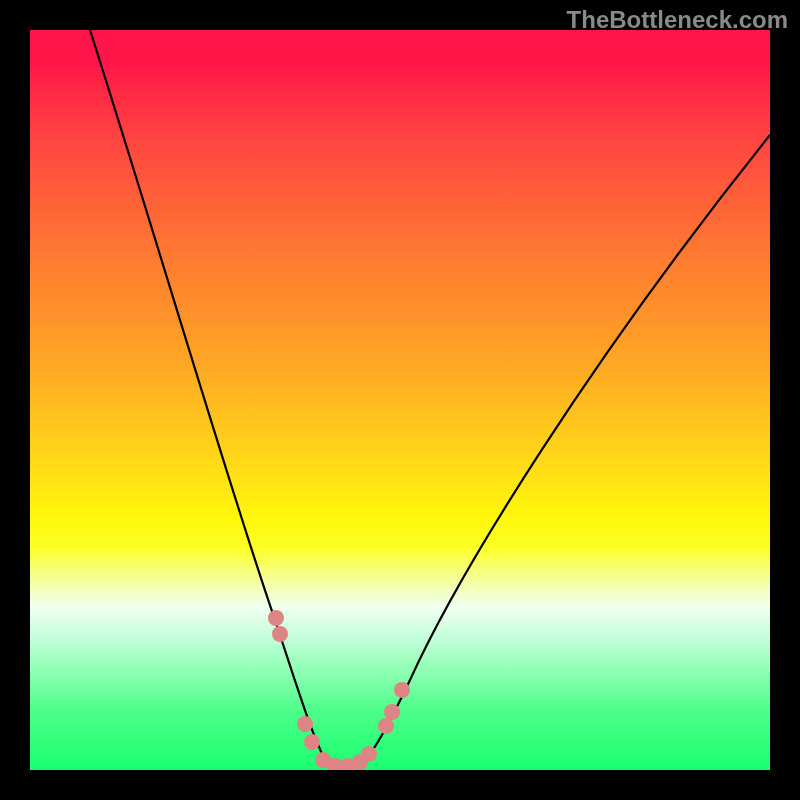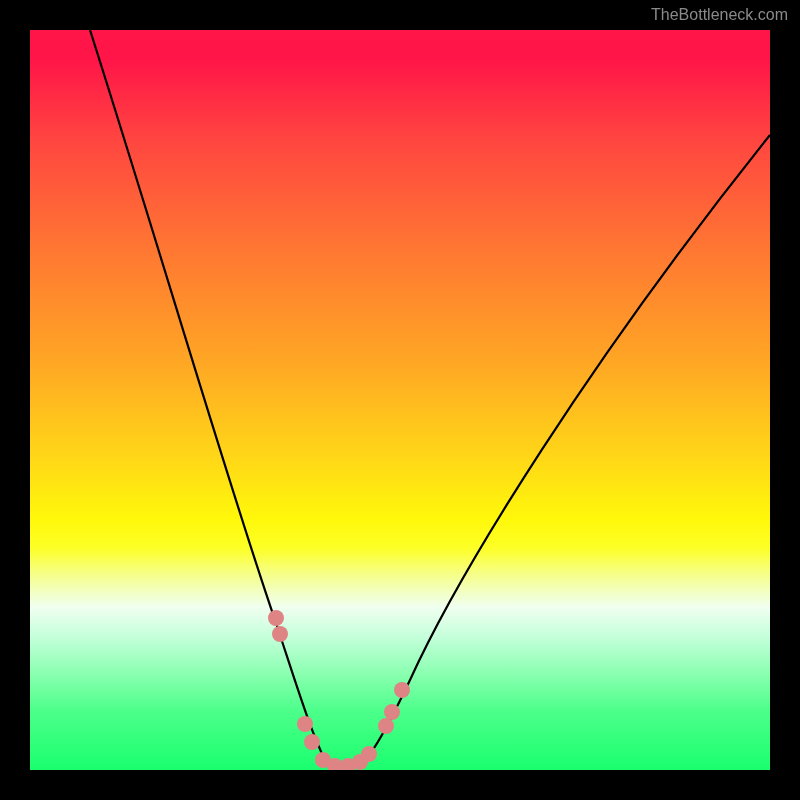--- a/index.html
+++ b/index.html
@@ -40,22 +40,22 @@
     top: 30px;
     width: 740px;
     height: 740px;
     pointer-events: none;
   }
   .watermark {
     position: absolute;
     top: 6px;
     right: 12px;
     font-family: Arial, Helvetica, sans-serif;
-    font-size: 16px;
-    font-weight: 400;
+    font-size: 24px;
+    font-weight: 700;
     color: #8a8a8a;
     letter-spacing: 0px;
   }
 </style>
 </head>
 <body>
 
 <div class="frame"></div>
 
 <svg class="curve" viewBox="0 0 740 740">

